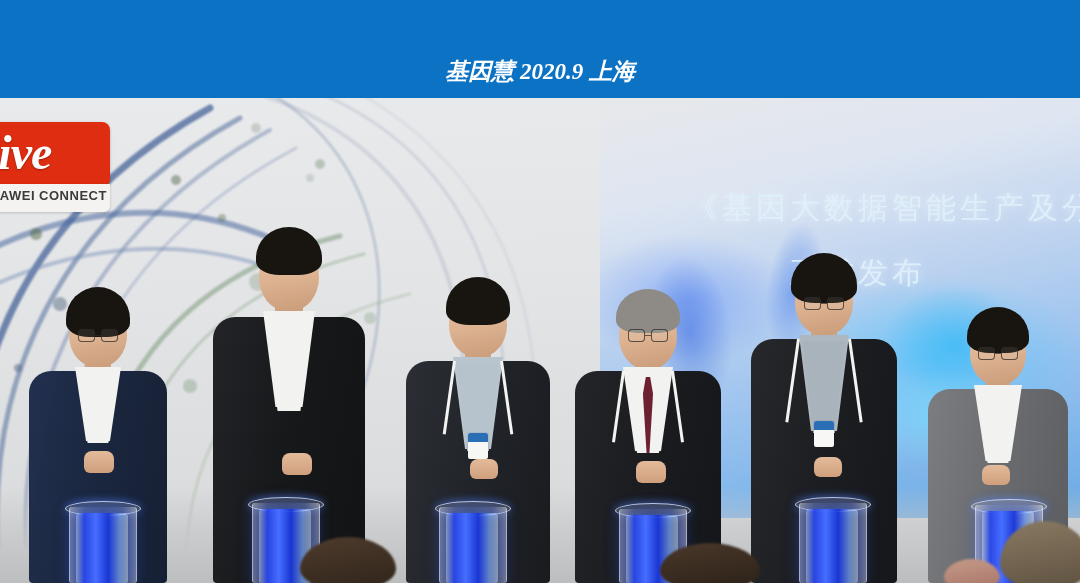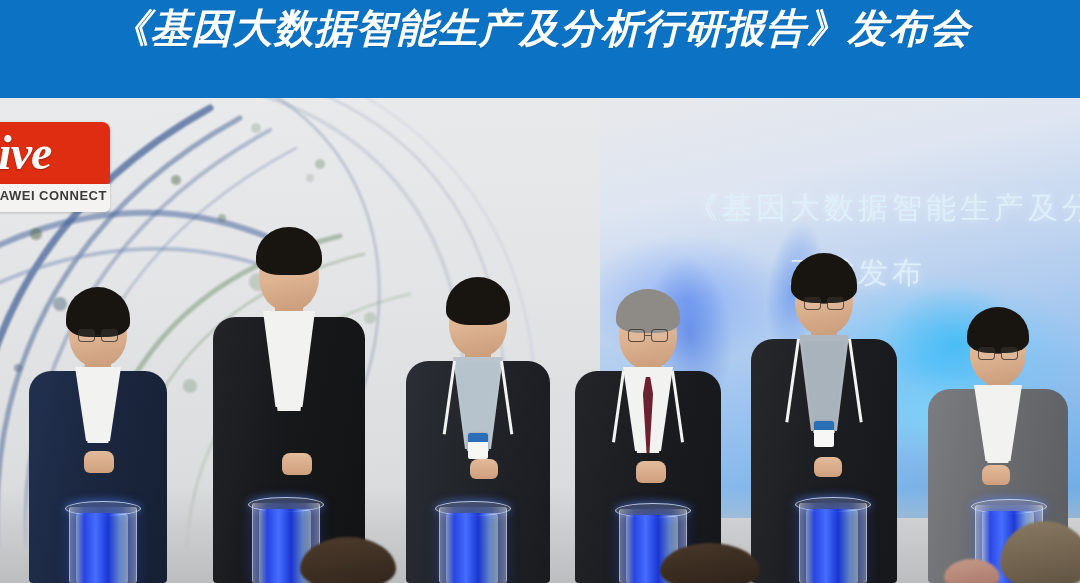--- a/index.html
+++ b/index.html
@@ -257,21 +257,21 @@
   
   .blurlayer{filter:blur(1.1px);}
   .blurlayer2{filter:blur(.6px);}
 </style>
 </head>
 <body>
 
 <div id="stage">
 
   <div class="banner">
-    <div class="banner-title">《基因大数据智能生产及分析行研报告》发布会</div>
+    <div class="banner-sub">基因慧 2020.9 上海</div>
   </div>
 
   <div class="photo">
 
     <div class="wall"></div>
 
     <svg class="motif blurlayer" viewBox="0 0 560 480">
       <g fill="none" stroke-linecap="round">
         <path d="M30 470 C20 300, 90 140, 270 40" stroke="#3f5e94" stroke-width="7" opacity=".75"></path>
         <path d="M58 478 C48 312, 118 150, 300 50" stroke="#55719f" stroke-width="5" opacity=".6"></path>

